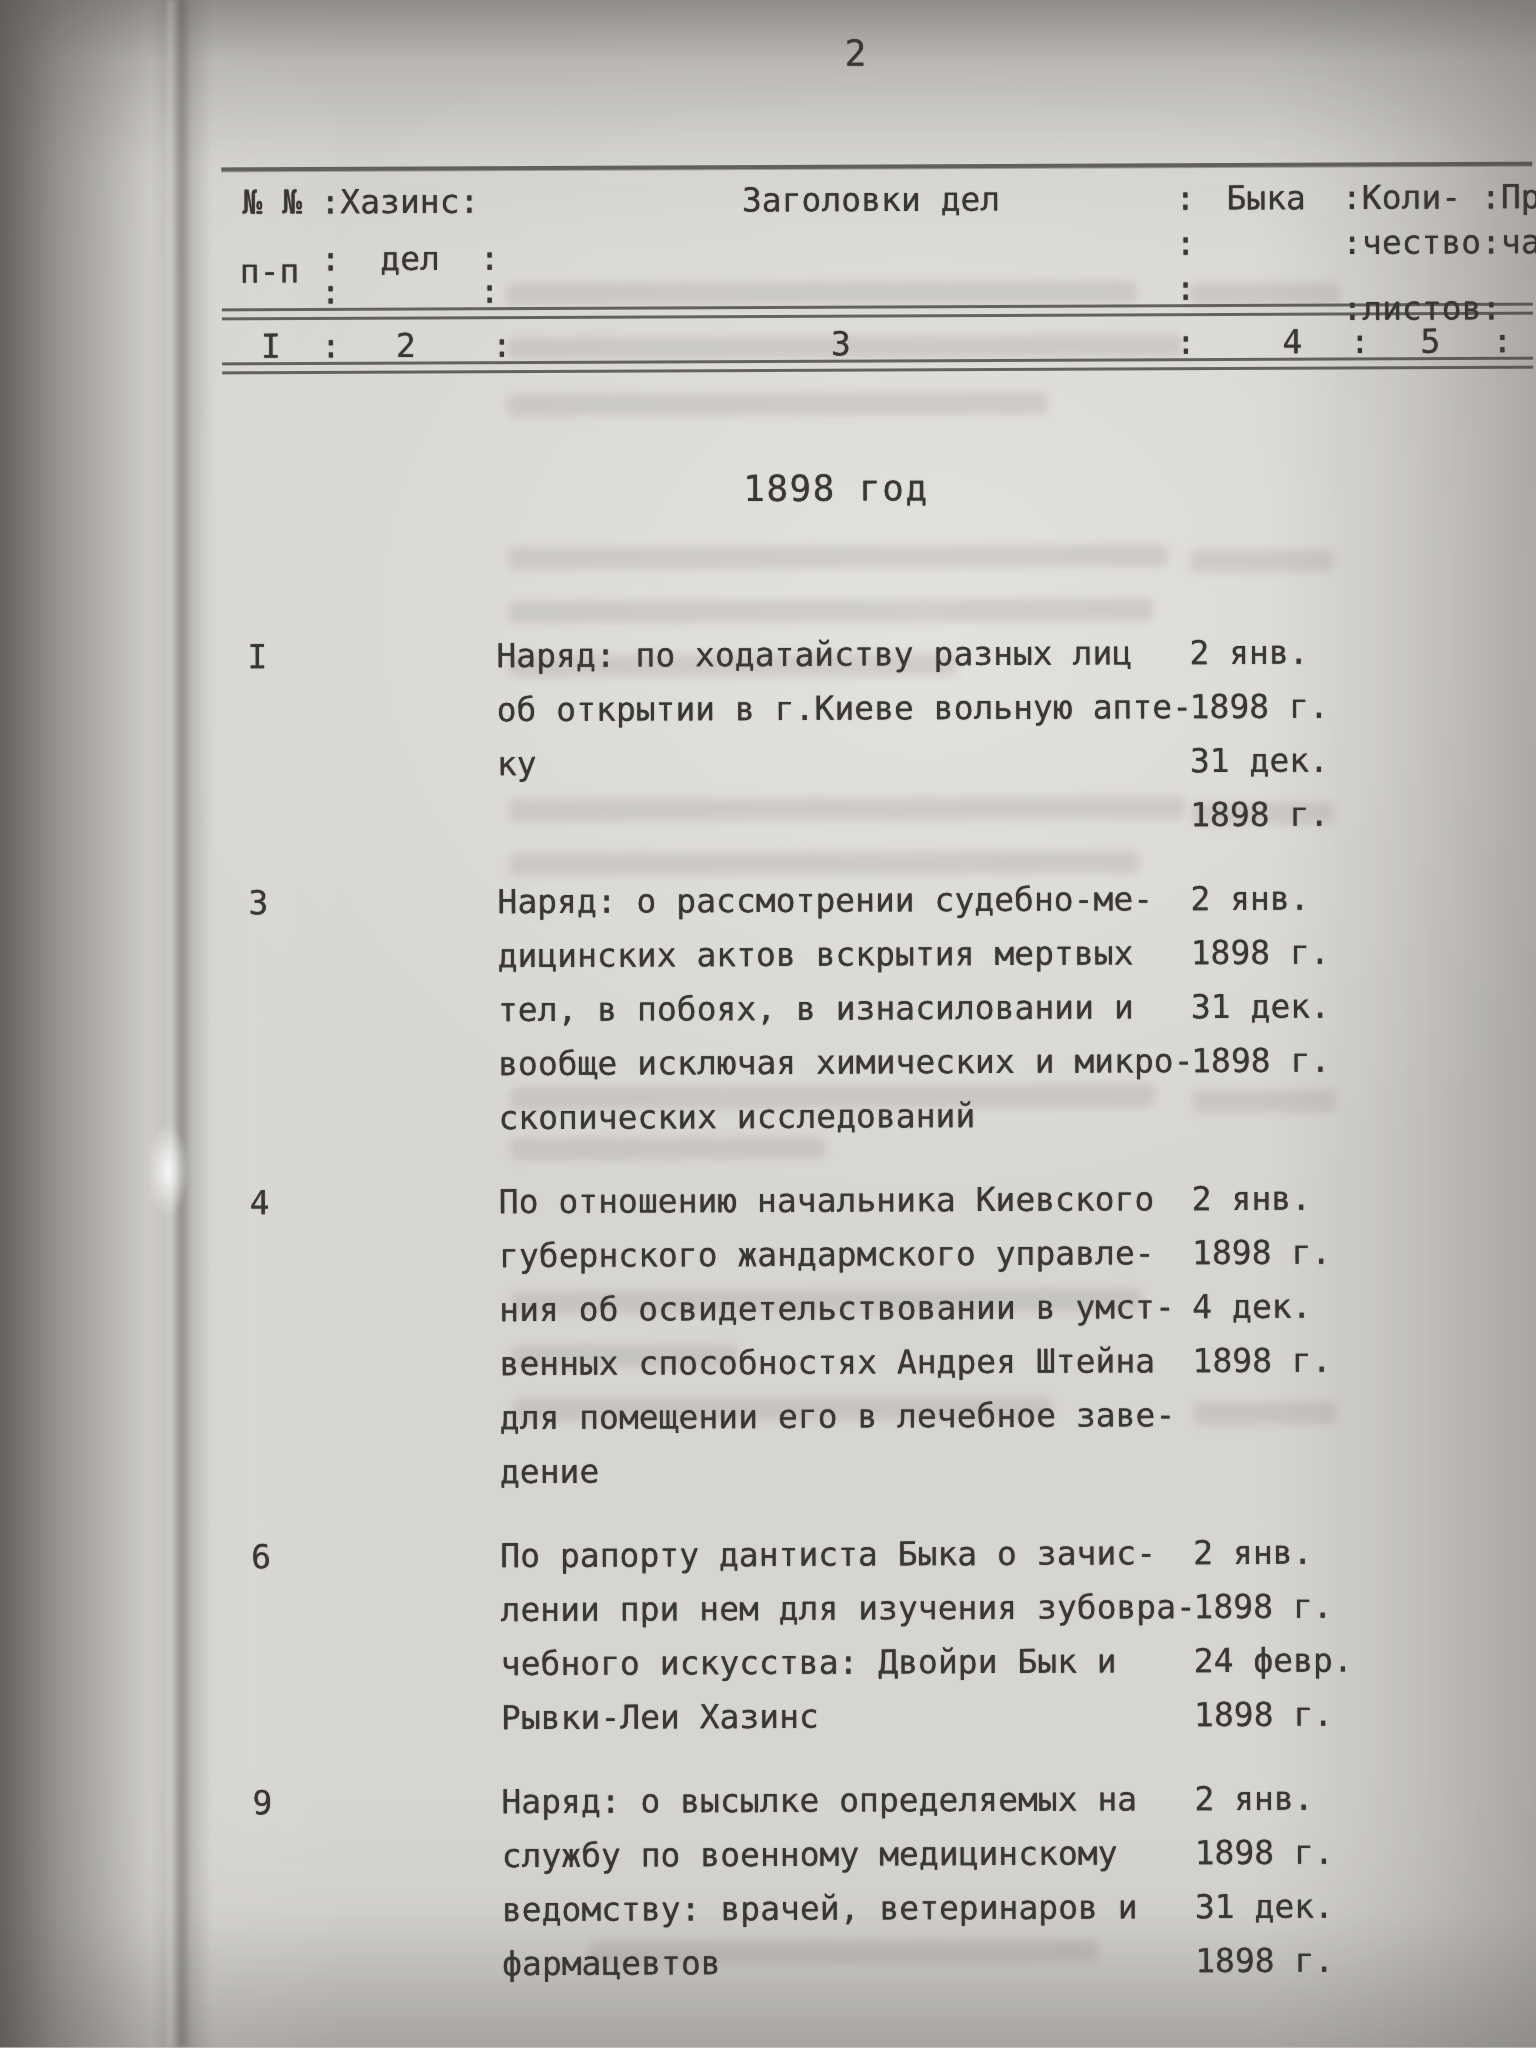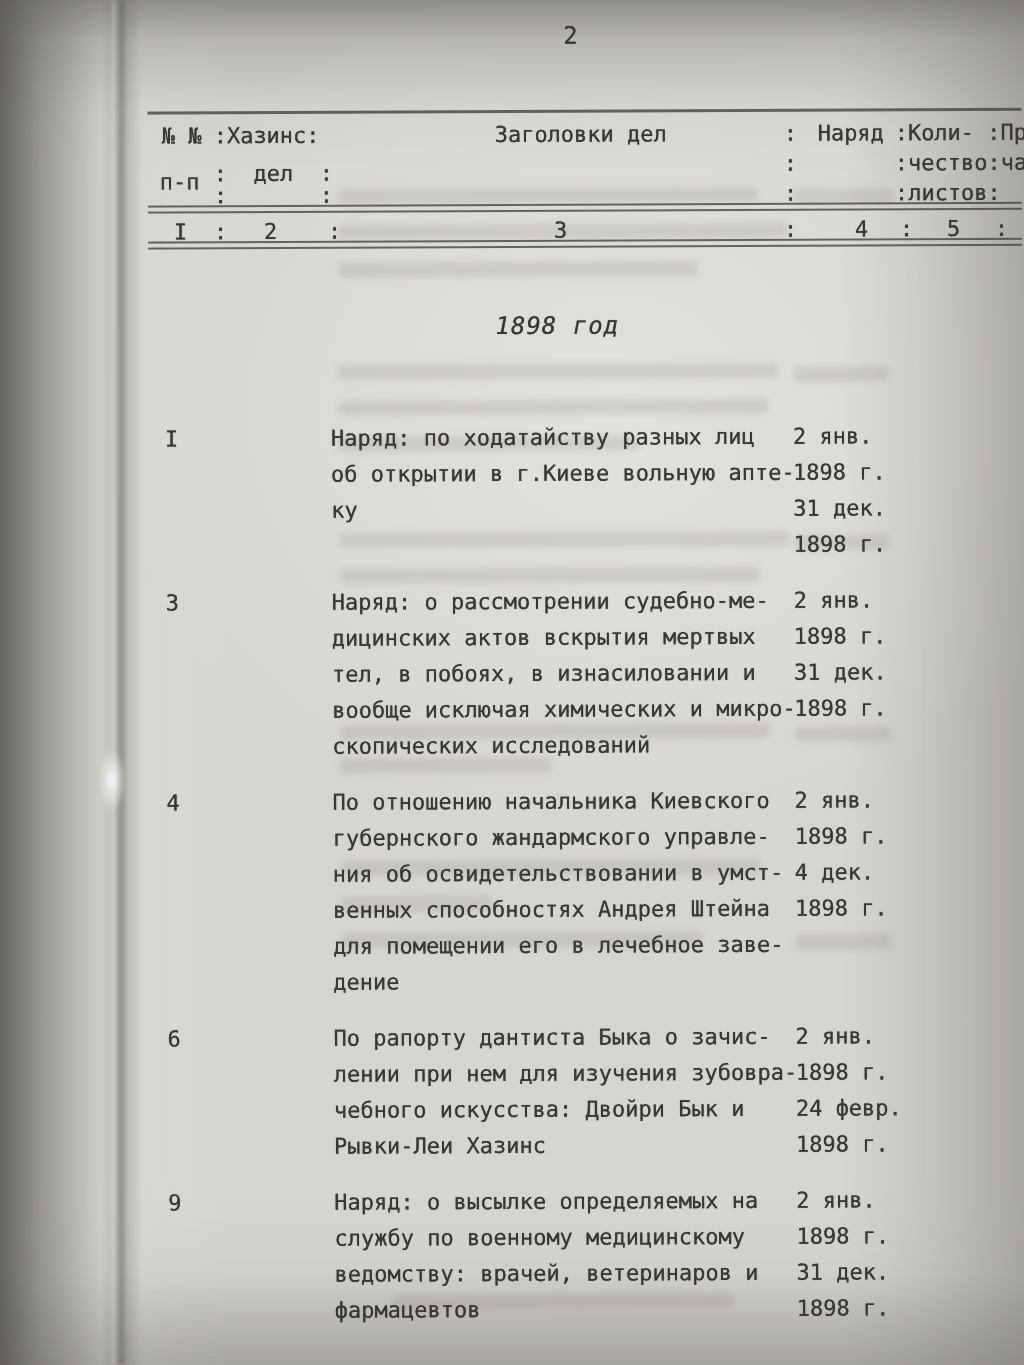--- a/index.html
+++ b/index.html
@@ -38,33 +38,33 @@
   .sheet { position: absolute; inset: 0; transform: rotate(-0.25deg); }
 
   .ink { text-shadow: 0 0 0.7px rgba(50,48,45,0.85); }
 
   .pagenum { position: absolute; left: 566px; top: 22px; font-size: 24px; }
 
   .hcell { position: absolute; font-size: 22px; white-space: pre; }
   .h11{left:164px;top:122px} .h12{left:216px;top:122px} .h13{left:497px;top:122px}
   .h14{left:786px;top:122px} .h15{left:820px;top:122px} .h16{left:897px;top:122px}
   .h21{left:162px;top:168px} .h22{left:216px;top:160px} .h23{left:786px;top:152px} .h24{left:897px;top:152px}
-  .h31{left:216px;top:182px} .h32{left:786px;top:182px} .h33{left:897px;top:182px}
+  .h31{left:216px;top:182px} .h32{left:786px;top:182px} .h33{left:897px;top:196px}
   .n1{left:176px;top:218px} .n2{left:216px;top:218px} .n3{left:266px;top:218px}
   .n4{left:330px;top:218px} .n5{left:556px;top:218px} .n6{left:786px;top:218px}
   .n7{left:857px;top:218px} .n8{left:902px;top:218px} .n9{left:949px;top:218px} .n10{left:997px;top:218px}
 
   .rule { position: absolute; background: #504e4a; opacity: 0.85; filter: blur(0.3px); }
   .rt  { left:150px; top:110px; width:874px; height:3px; }
   .rm1 { left:150px; top:204px; width:874px; height:2px; }
   .rm2 { left:150px; top:210px; width:874px; height:2px; }
   .rb1 { left:150px; top:240px; width:874px; height:2px; }
   .rb2 { left:150px; top:246px; width:874px; height:2px; }
 
-  .year { position: absolute; left: 497px; top: 312px; font-size: 24px; letter-spacing: 1px; font-style: italic; }
+  .year { position: absolute; left: 497px; top: 312px; font-size: 24px; letter-spacing: 1px; }
 
   .entries { position: absolute; left: 160px; top: 420px; width: 864px; font-size: 22px; }
   .entry { display: grid; grid-template-columns: 172px 462px 1fr; margin-bottom: 20px; }
   .entry-no { padding-left: 6px; line-height: 36px; }
   .tl, .dl { height: 36px; line-height: 36px; white-space: pre; }
 
   .ghost { position: absolute; height: 15px; border-radius: 4px;
            background: rgba(110,108,104,0.16); filter: blur(3px); pointer-events: none; }
   .g1{left:340px;top:188px;width:420px} .g2{left:340px;top:224px;width:450px}
   .g3{left:340px;top:262px;width:360px} .g4{left:795px;top:190px;width:100px}
@@ -112,21 +112,21 @@
   <div class="rule rm1"></div>
   <div class="rule rm2"></div>
   <div class="rule rb1"></div>
   <div class="rule rb2"></div>
 
   <div>
     <span class="hcell ink h11">№ №</span>
     <span class="hcell ink h12">:Хазинс:</span>
     <span class="hcell ink h13">Заголовки дел</span>
     <span class="hcell ink h14">:</span>
-    <span class="hcell ink h15">Наряд</span>
+    <span class="hcell ink h15">Быка</span>
     <span class="hcell ink h16">:Коли- :Пр</span>
 
     <span class="hcell ink h21">п-п</span>
     <span class="hcell ink h22">:  дел  :</span>
     <span class="hcell ink h23">:</span>
     <span class="hcell ink h24">:чество:ча</span>
 
     <span class="hcell ink h31">:       :</span>
     <span class="hcell ink h32">:</span>
     <span class="hcell ink h33">:листов:</span>

